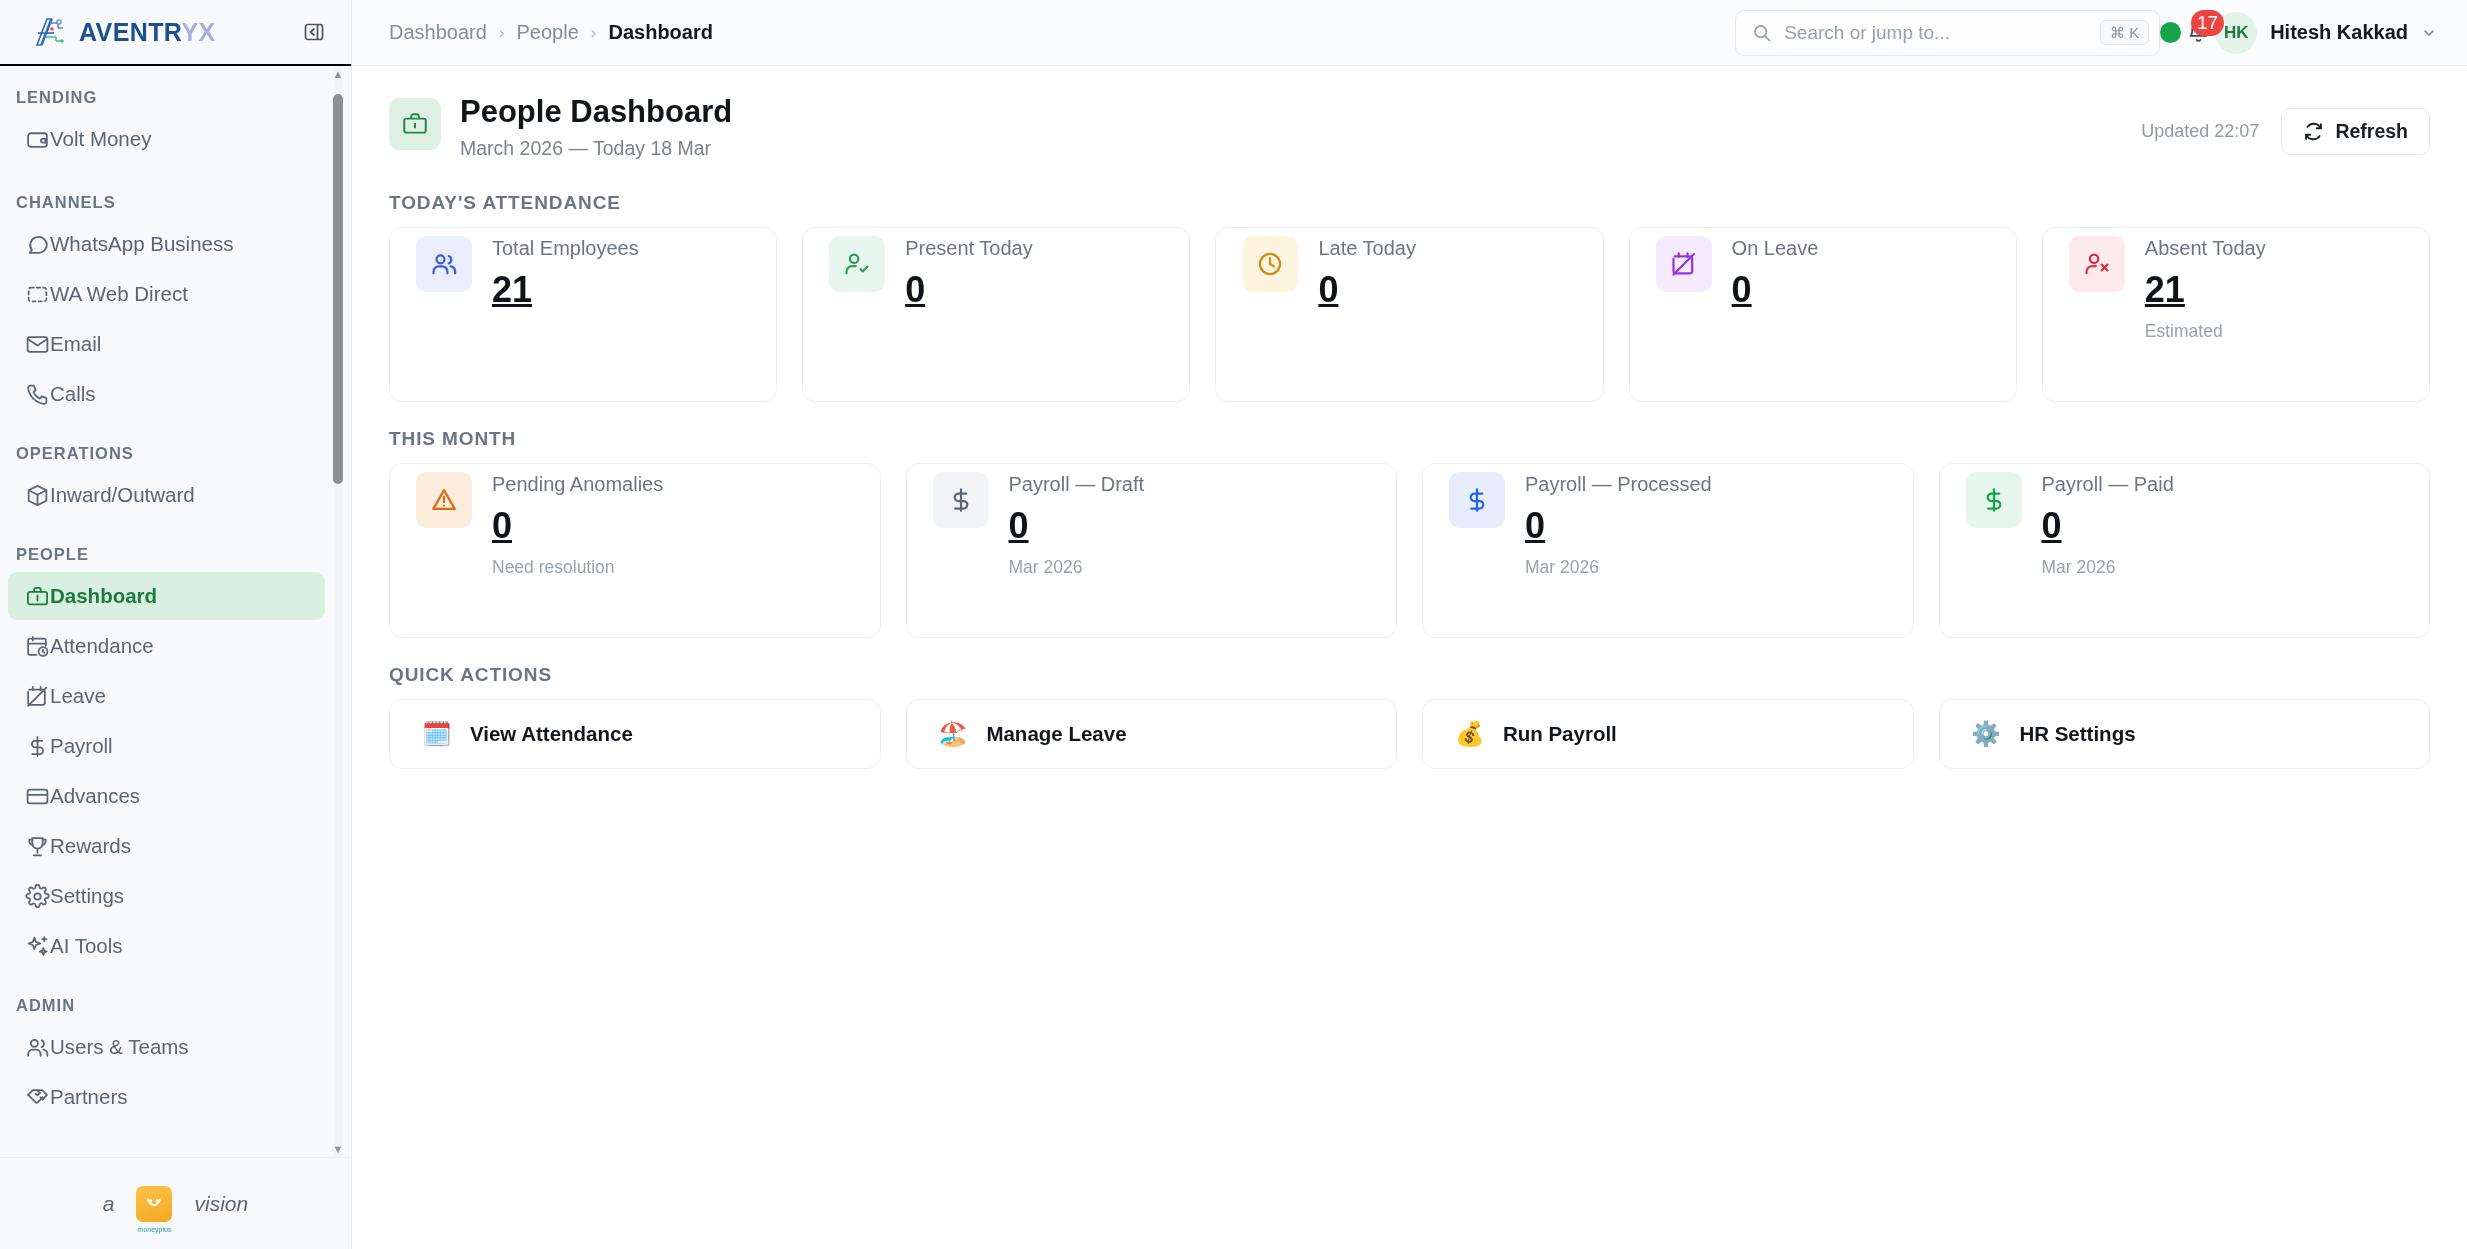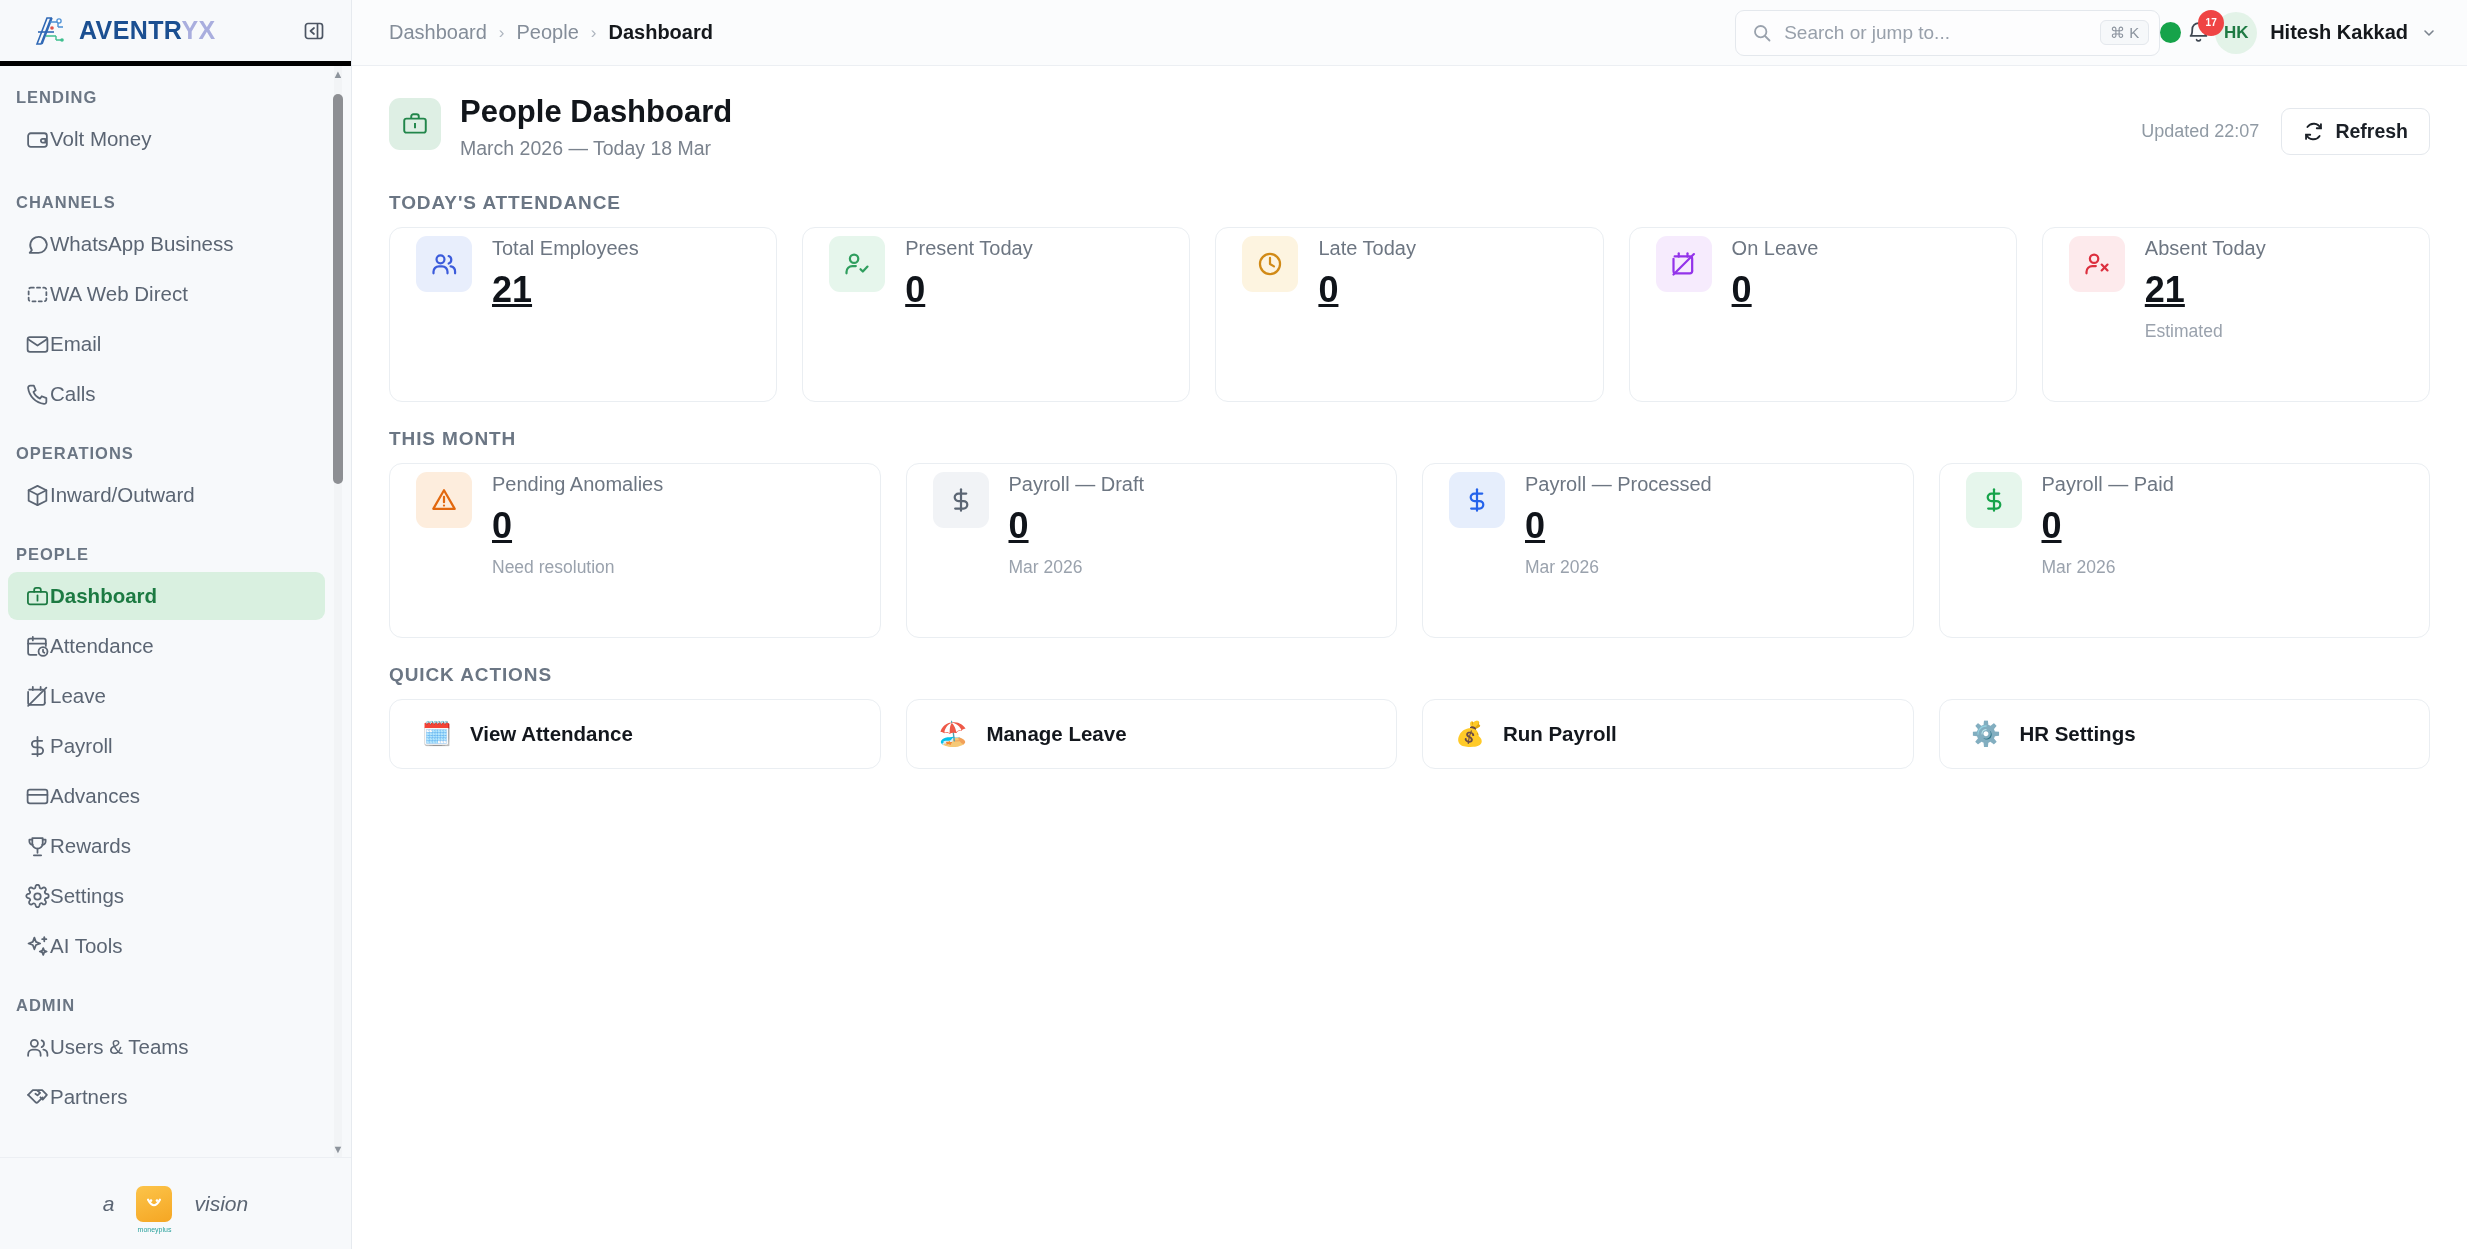--- a/index.html
+++ b/index.html
@@ -17,21 +17,21 @@
     background: #f7f9fb;
     border-right: 1px solid #e6eaef;
     display: flex; flex-direction: column;
     position: relative; flex: 0 0 352px;
   }
   .sidebar-top {
     height: 66px; flex: 0 0 66px;
     display: flex; align-items: center;
     padding: 0 22px 0 28px;
     background: #f7f9fb;
-    border-bottom: 5px solid #000000;
+    border-bottom: 2px solid #000000;
     justify-content: space-between;
   }
   .brand { display: flex; align-items: center; gap: 9px; }
   .brand-mark { width: 42px; height: 34px; flex: 0 0 42px; }
   .brand-text { font-size: 25px; font-weight: 700; letter-spacing: .4px; line-height: 1; }
   .brand-text .t1 { color: #1b4f91; }
   .brand-text .t2 { color: #a9aede; }
   .collapse-btn {
     width: 30px; height: 30px; display: flex; align-items: center; justify-content: center;
     color: #4c5563; cursor: pointer; border-radius: 6px;
@@ -111,21 +111,21 @@
   .search-box .sicon { color: #9aa2ad; display:flex; }
   .search-ph { flex: 1 1 auto; color: #98a0ab; font-size: 19px; }
   .kbd {
     border: 1px solid #e4e8ed; border-radius: 6px; background: #f6f8fa;
     color: #8b939e; font-size: 15px; padding: 4px 9px; line-height: 1;
   }
   .status-dot { width: 21px; height: 21px; border-radius: 50%; background: #16a34a; cursor: pointer; }
   .bell-wrap { position: relative; width: 34px; height: 34px; display: flex; align-items: center; justify-content: center; color: #3e4751; cursor: pointer; }
   .bell-badge {
     position: absolute; top: -6px; right: -9px; min-width: 26px; height: 26px;
-    border-radius: 13px; background: #ef4444; color: #fff; font-size: 10px; font-weight: 700;
+    border-radius: 13px; background: #ef4444; color: #fff; font-size: 19px; font-weight: 400;
     display: flex; align-items: center; justify-content: center; padding: 0 6px;
   }
   .user-chip { display: flex; align-items: center; gap: 13px; cursor: pointer; }
   .avatar {
     width: 42px; height: 42px; border-radius: 50%; background: #e3f3e8; color: #1e7a43;
     display: flex; align-items: center; justify-content: center; font-size: 17px; font-weight: 700;
   }
   .user-name { font-size: 20px; font-weight: 700; color: #15181c; }
   .chev { color: #7b838e; font-size: 16px; }
 

